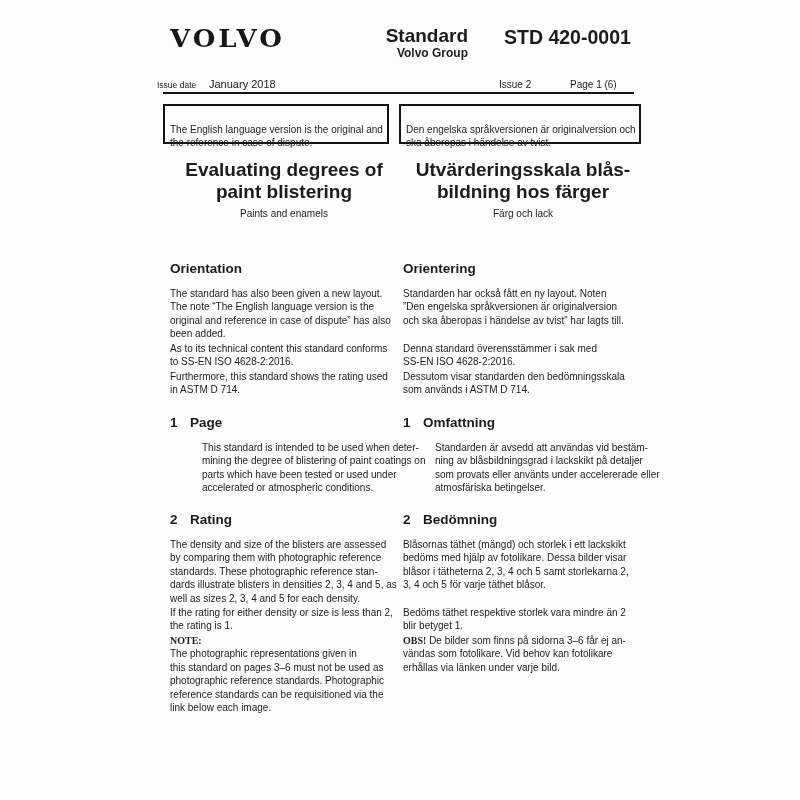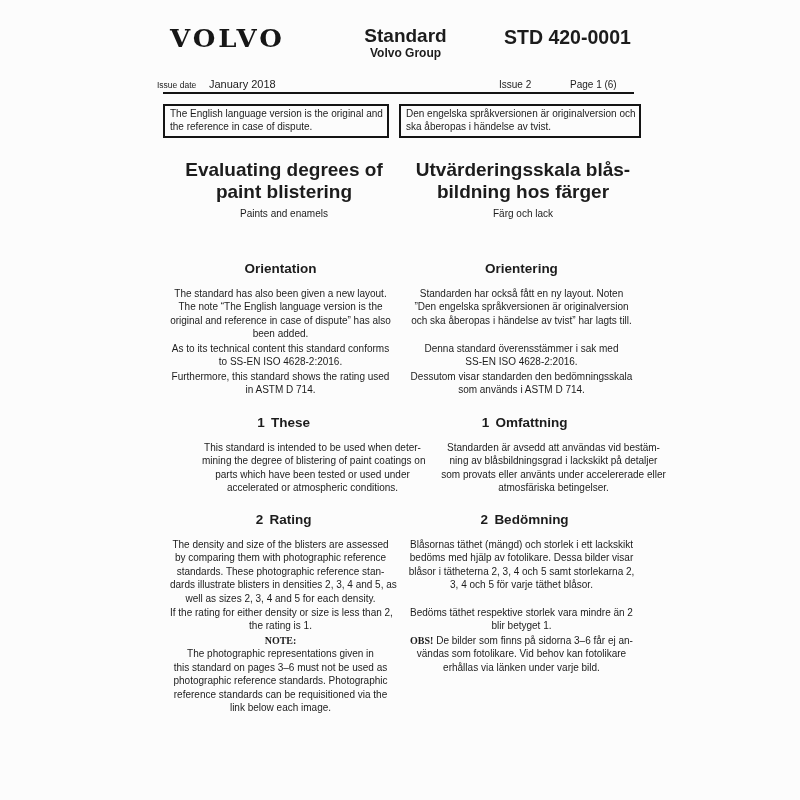--- a/index.html
+++ b/index.html
@@ -14,53 +14,53 @@
   .pre { white-space: pre; }
 
   
   .logo {
     position: absolute; left: 170px; top: 25px;
     font-family: "DejaVu Serif", serif;
     font-weight: bold; font-size: 26px; letter-spacing: 3px;
     transform: scaleY(0.92); transform-origin: top left;
     color: #161616;
   }
-  .std-block { position: absolute; left: 343px; top: 25px; width: 125px; text-align: center; }
+  .std-block { position: absolute; left: 343px; top: 25px; width: 125px; text-align: right; }
   .std-title { font-weight: bold; font-size: 19px; line-height: 21px; }
   .std-org   { font-weight: bold; font-size: 12px; line-height: 14px; }
   .doc-num   { position: absolute; left: 504px; top: 26px; font-weight: bold; font-size: 19.5px; }
 
   .issue-row { position: absolute; left: 150px; top: 76px; width: 471px; height: 14px; }
   .issue-row span { position: absolute; bottom: 0; }
   .lbl-issue-date { left: 7px;  font-size: 8.5px; }
   .val-issue-date { left: 59px; font-size: 11px; }
   .val-issue-no   { left: 349px; font-size: 10px; }
   .val-page-no    { left: 420px; font-size: 10px; }
 
   .rule { position: absolute; left: 163px; top: 92px; width: 471px; height: 2px; background: #141414; }
 
   
   .notice {
     position: absolute; top: 104px; height: 34px;
     border: 2.5px solid #141414; box-sizing: border-box;
-    padding: 2px 5px; font-size: 10px; line-height: 12.8px;
+    padding: 18px 5px; font-size: 10px; line-height: 12.8px;
     background: #fcfcfc;
   }
   .notice-en { left: 163px; width: 226px; }
   .notice-sv { left: 399px; width: 242px; }
 
   
   .title-block { position: absolute; top: 159px; text-align: center; }
   .title-en { left: 170px; width: 228px; }
   .title-sv { left: 403px; width: 240px; }
   .doc-title { font-weight: bold; font-size: 19px; line-height: 21.5px; margin: 0; }
   .doc-subtitle { font-size: 10px; margin-top: 6px; }
 
   
-  .body-grid { position: absolute; left: 170px; top: 261px; width: 470px; text-align: center; }
+  .body-grid { position: absolute; left: 170px; top: 261px; width: 470px; }
   .brow { display: grid; grid-template-columns: 221px 237px; column-gap: 12px; }
   .h-orient { height: 26px; }
   .h-p1 { height: 44px; } .h-p2 { height: 55px; } .h-p3 { height: 28px; } .h-p4 { height: 45px; }
   .h-hd1 { height: 26px; } .h-p5 { height: 71px; margin-left: 32px; }
   .h-hd2 { height: 26px; } .h-p6 { height: 68px; } .h-p7 { height: 28px; }
 
   .sec-heading { font-weight: bold; font-size: 13.5px; line-height: 16px; }
   .sec-num { display: inline-block; min-width: 20px; }
   .para { font-size: 10px; line-height: 13.4px; }
   .para b { font-weight: bold; font-family: Liberation Serif, serif; }
@@ -127,21 +127,21 @@
     </div>
 
     <div class="brow h-p4">
       <div class="para pre">Furthermore, this standard shows the rating used
 in ASTM D 714.</div>
       <div class="para pre">Dessutom visar standarden den bedömningsskala
 som används i ASTM D 714.</div>
     </div>
 
     <div class="brow h-hd1">
-      <div class="sec-heading"><span class="sec-num">1</span><span>These</span></div>
+      <div class="sec-heading"><span class="sec-num">1</span><span>Page</span></div>
       <div class="sec-heading"><span class="sec-num">1</span><span>Omfattning</span></div>
     </div>
 
     <div class="brow h-p5">
       <div class="para pre">This standard is intended to be used when deter-
 mining the degree of blistering of paint coatings on
 parts which have been tested or used under
 accelerated or atmospheric conditions.</div>
       <div class="para pre">Standarden är avsedd att användas vid bestäm-
 ning av blåsbildningsgrad i lackskikt på detaljer

